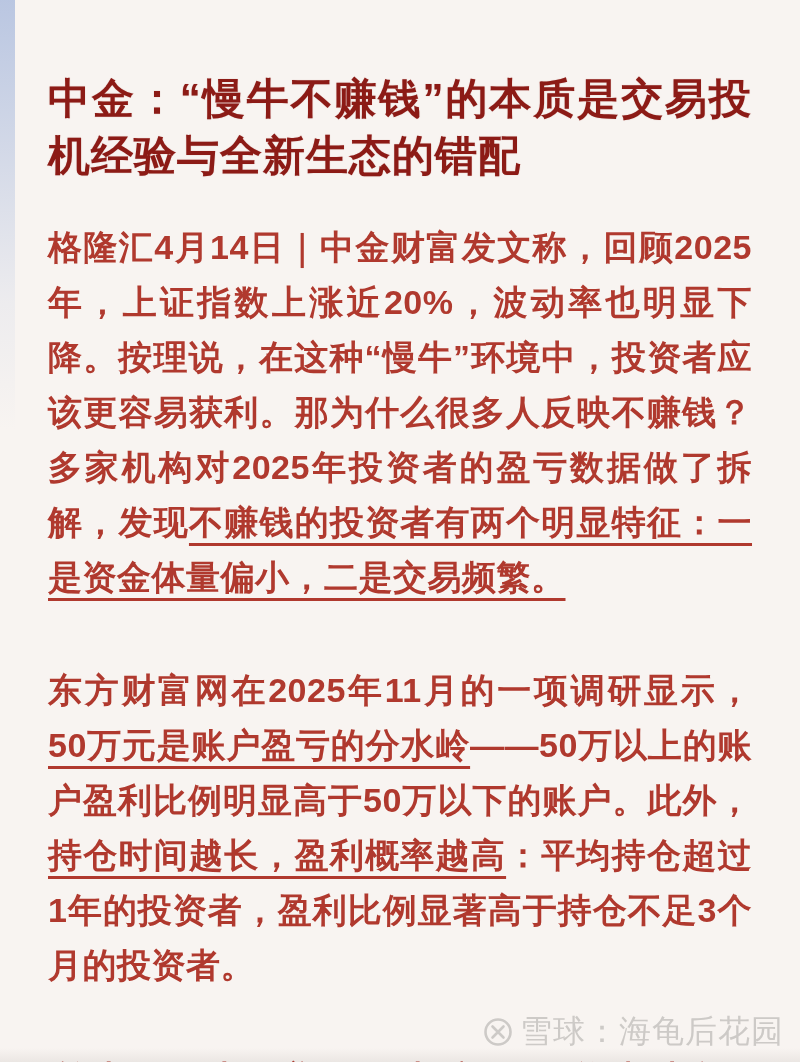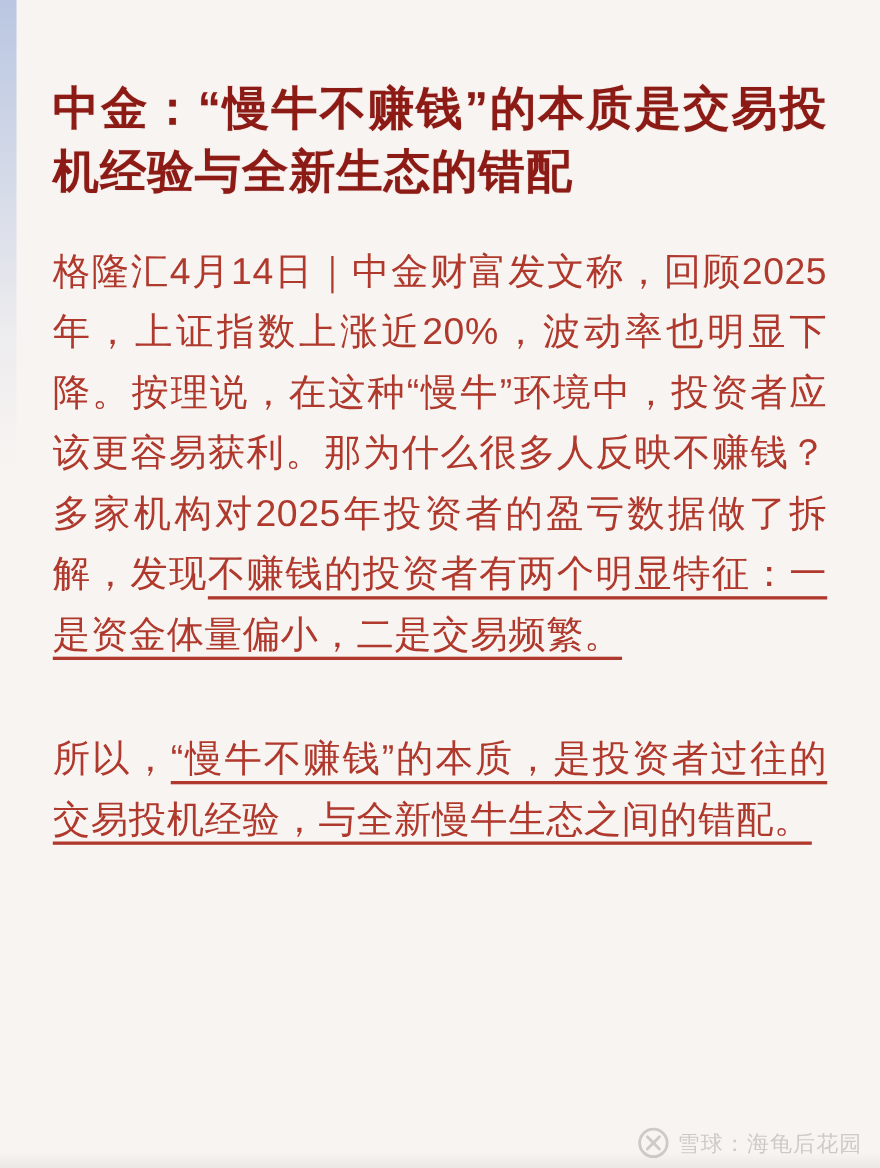--- a/index.html
+++ b/index.html
@@ -46,51 +46,52 @@
     margin-top:44px;
   }
   .body-text{
     margin-top:36px;
     color:var(--body-color);
     font-size:34px;
     line-height:55px;
     text-align:justify;
     letter-spacing:0.5px;
   }
-  .para{margin-bottom:58px;}
+  .para{margin-bottom:58px;font-weight:bold;}
   .para:last-child{margin-bottom:0;}
   .u{
     text-decoration:underline;
     text-decoration-thickness:3px;
     text-underline-offset:9px;
     text-decoration-color:var(--body-color);
   }
   .watermark{
     position:absolute;
     right:16px;
     bottom:8px;
     display:flex;
     align-items:center;
     gap:7px;
     color:var(--watermark-color);
-    font-size:20px;
+    font-size:32px;
     letter-spacing:1px;
     opacity:0.95;
   }
   .watermark svg{display:block;}
 </style>
 </head>
 <body>
 
 <div class="page-edge-left"></div>
 
 <div class="article">
   <h1 class="title">中金：“慢牛不赚钱”的本质是交易投机经验与全新生态的错配</h1>
   <div class="body-text">
       <p class="para"><span>格隆汇4月14日｜中金财富发文称，回顾2025年，上证指数上涨近20%，波动率也明显下降。按理说，在这种“慢牛”环境中，投资者应该更容易获利。那为什么很多人反映不赚钱？多家机构对2025年投资者的盈亏数据做了拆解，发现</span><span class="u">不赚钱的投资者有两个明显特征：一是资金体量偏小，二是交易频繁。</span></p>
+      <p class="para"><span>东方财富网在2025年11月的一项调研显示，</span><span class="u">50万元是账户盈亏的分水岭</span><span>——50万以上的账户盈利比例明显高于50万以下的账户。此外，</span><span class="u">持仓时间越长，盈利概率越高</span><span>：平均持仓超过1年的投资者，盈利比例显著高于持仓不足3个月的投资者。</span></p>
       <p class="para"><span>所以，</span><span class="u">“慢牛不赚钱”的本质，是投资者过往的交易投机经验，与全新慢牛生态之间的错配。</span></p>
     </div>
 </div>
 
 <div class="watermark">
   <span>
     <svg width="30" height="30" viewBox="0 0 30 30">
       <circle cx="15" cy="15" r="12.5" fill="none" stroke="#cbc8c5" stroke-width="2.6"></circle>
       <path d="M9.5 9.5 Q15 15 20.5 20.5 M20.5 9.5 Q15 15 9.5 20.5" fill="none" stroke="#cbc8c5" stroke-width="2.6" stroke-linecap="round"></path>
     </svg>

